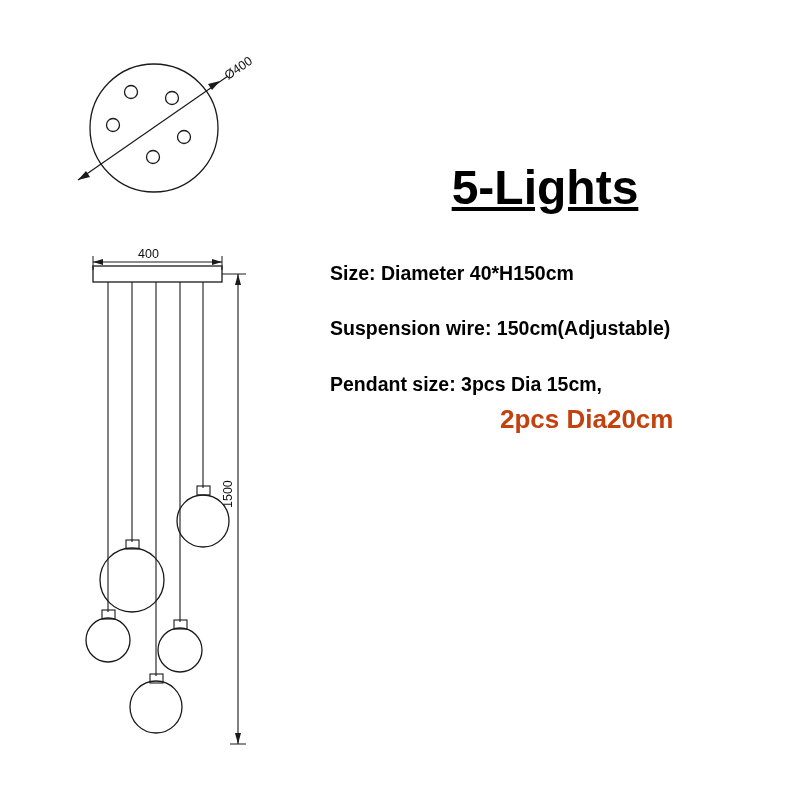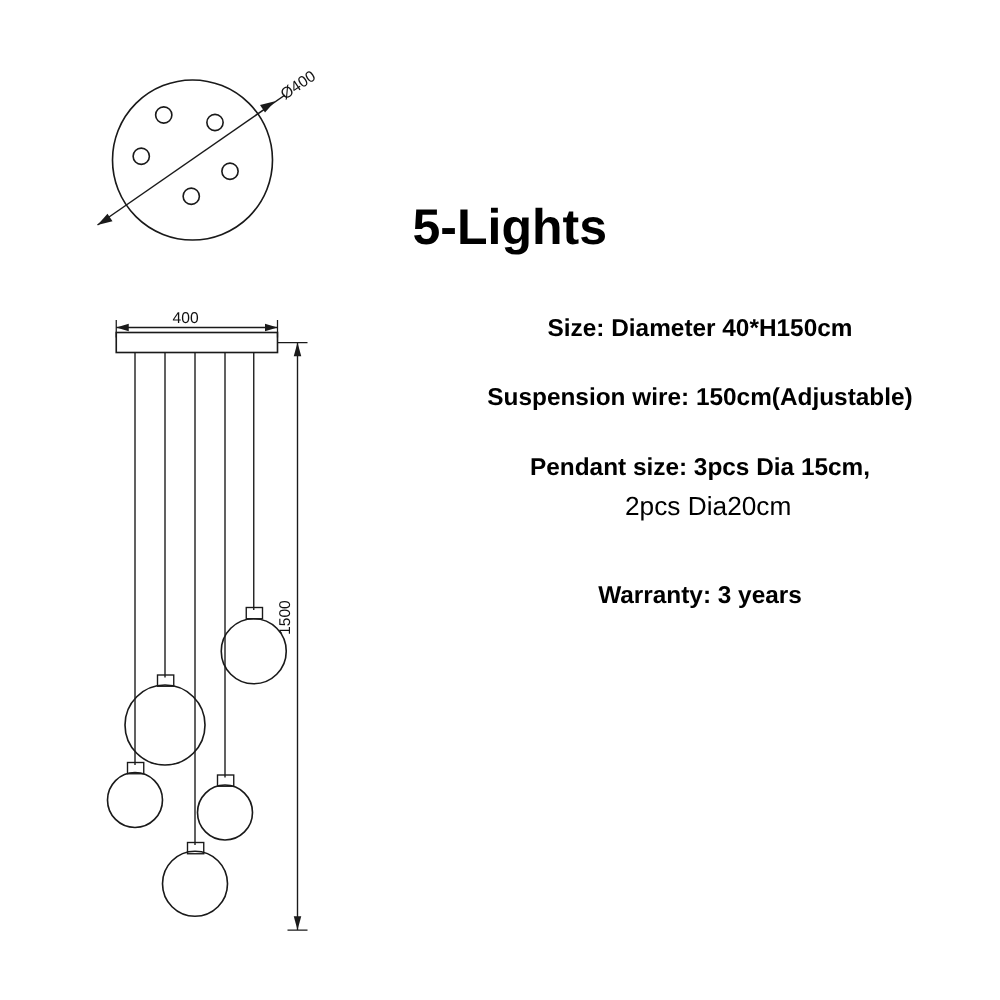--- a/index.html
+++ b/index.html
@@ -41,45 +41,46 @@
     display: block;
   }
   
   #spec-panel {
     position: absolute;
     left: 330px;
     top: 160px;
     width: 460px;
   }
   #title {
-    font-size: 40px;
+    font-size: 48px;
     font-weight: bold;
+    text-align: center;
     letter-spacing: 0px;
     margin: 0 0 46px 0;
     padding-right: 30px;
     color: #000000;
+    text-decoration: underline;
   }
   .spec-line {
     font-size: 19.5px;
     font-weight: bold;
     margin: 0 0 31px 0;
     line-height: 1.25;
     color: #000000;
     white-space: nowrap;
-    text-align: center;
   }
   .spec-line.indent-second {
     margin-bottom: 8px;
   }
   .spec-cont {
-    font-size: 21px;
-    font-weight: normal;
+    font-size: 26px;
+    font-weight: bold;
     margin: 0 0 46px 0;
     padding-left: 170px;
-    color: #000000;
+    color: #c2410c;
     white-space: nowrap;
   }
 </style>
 </head>
 <body>
 
 <div id="page">
 
   <div id="drawing-top">
     <svg class="svg-block" width="250" height="190" viewBox="0 0 250 190">
@@ -144,16 +145,15 @@
     </svg>
   </div>
 
   <div id="spec-panel">
     <h1 id="title">5-Lights</h1>
 
     <p class="spec-line">Size: Diameter 40*H150cm</p>
     <p class="spec-line">Suspension wire: 150cm(Adjustable)</p>
     <p class="spec-line indent-second">Pendant size: 3pcs Dia 15cm,</p>
     <p class="spec-cont">2pcs Dia20cm</p>
-    <p class="spec-line">Warranty: 3 years</p>
   </div>
 
 </div>
 
 </body></html>

